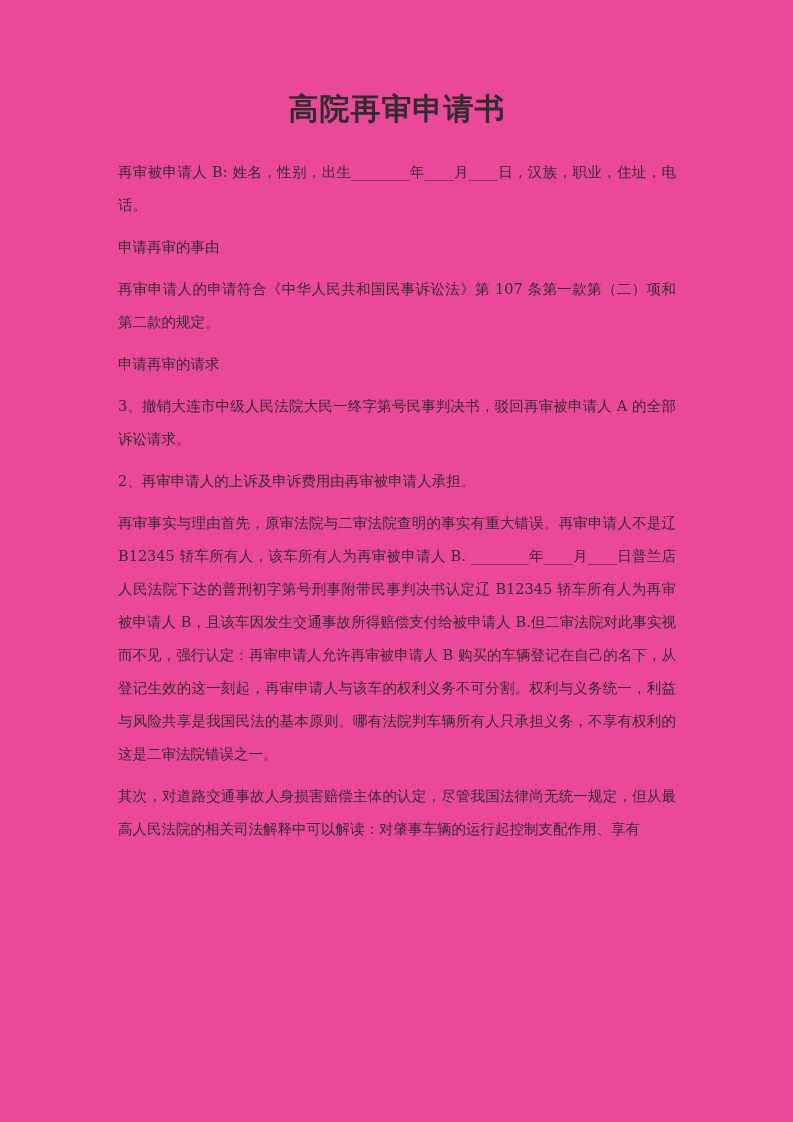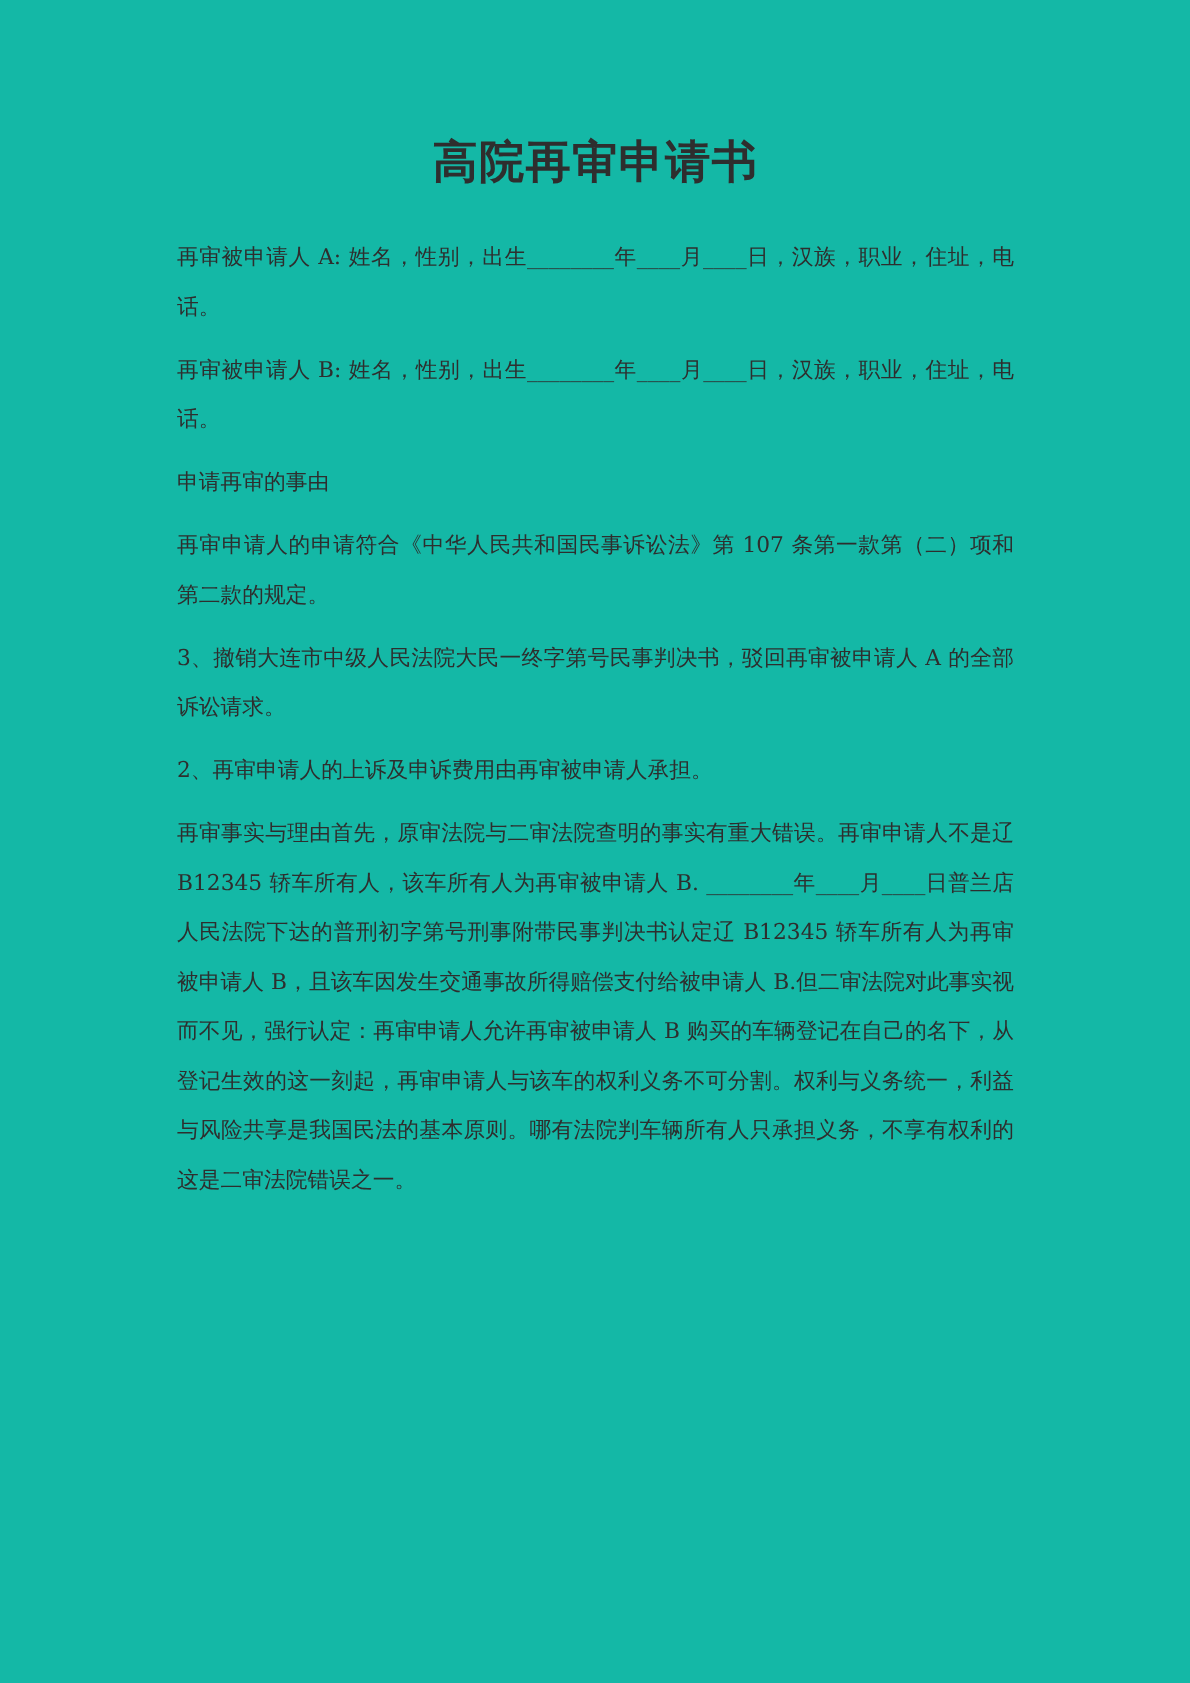--- a/index.html
+++ b/index.html
@@ -4,21 +4,21 @@
 <style>
   html, body {
     margin: 0;
     padding: 0;
     background: #ffffff;
   }
   .page {
     position: relative;
     width: 793px;
     height: 1122px;
-    background: #14b8a6;
+    background: #ec4899;
     overflow: hidden;
     font-family: "DejaVu Serif", "Liberation Serif", serif;
     color: #2e2e2e;
   }
   .content {
     position: absolute;
     left: 118px;
     top: 88px;
     width: 558px;
   }
@@ -38,21 +38,22 @@
     margin: 0 0 9px 0;
     word-break: break-all;
   }
 </style>
 </head>
 <body>
 
 <div class="page">
   <div class="content">
     <h1 class="doc-title">高院再审申请书</h1>
-    <p class="para">再审被申请人 A: 姓名，性别，出生________年____月____日，汉族，职业，住址，电话。</p>
     <p class="para">再审被申请人 B: 姓名，性别，出生________年____月____日，汉族，职业，住址，电话。</p>
     <p class="para">申请再审的事由</p>
     <p class="para">再审申请人的申请符合《中华人民共和国民事诉讼法》第 107 条第一款第（二）项和第二款的规定。</p>
+    <p class="para">申请再审的请求</p>
     <p class="para">3、撤销大连市中级人民法院大民一终字第号民事判决书，驳回再审被申请人 A 的全部诉讼请求。</p>
     <p class="para">2、再审申请人的上诉及申诉费用由再审被申请人承担。</p>
     <p class="para">再审事实与理由首先，原审法院与二审法院查明的事实有重大错误。再审申请人不是辽 B12345 轿车所有人，该车所有人为再审被申请人 B. ________年____月____日普兰店人民法院下达的普刑初字第号刑事附带民事判决书认定辽 B12345 轿车所有人为再审被申请人 B，且该车因发生交通事故所得赔偿支付给被申请人 B.但二审法院对此事实视而不见，强行认定：再审申请人允许再审被申请人 B 购买的车辆登记在自己的名下，从登记生效的这一刻起，再审申请人与该车的权利义务不可分割。权利与义务统一，利益与风险共享是我国民法的基本原则。哪有法院判车辆所有人只承担义务，不享有权利的这是二审法院错误之一。</p>
+    <p class="para">其次，对道路交通事故人身损害赔偿主体的认定，尽管我国法律尚无统一规定，但从最高人民法院的相关司法解释中可以解读：对肇事车辆的运行起控制支配作用、享有</p>
   </div>
 </div>
 
 </body></html>

